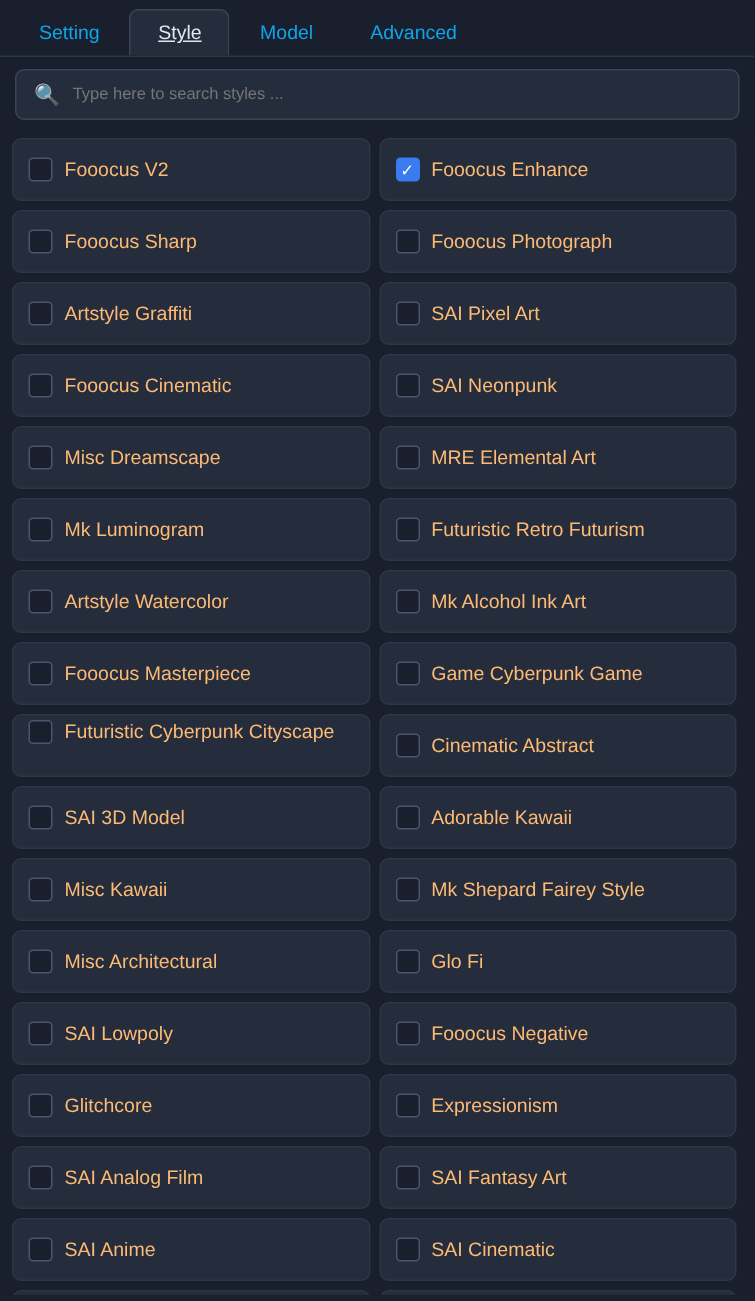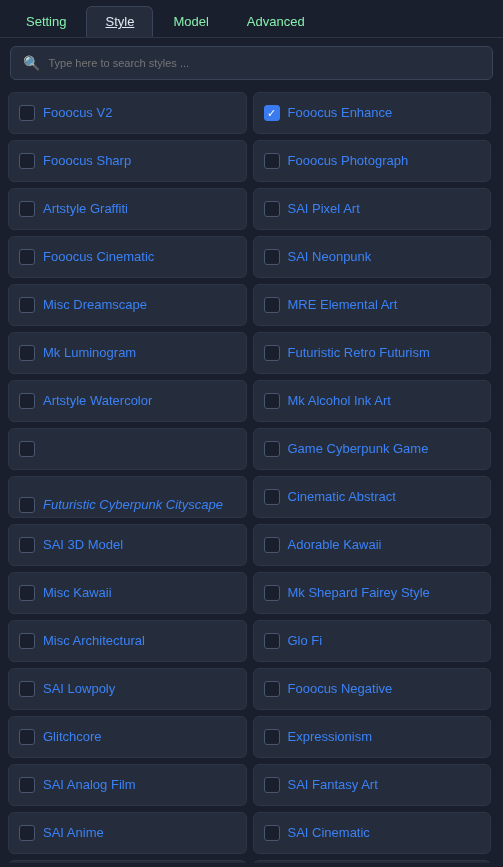--- a/index.html
+++ b/index.html
@@ -34,21 +34,21 @@
       border-bottom: 1px solid #2e3547;
       padding: 6px 8px 0 8px;
       gap: 2px;
     }
 
     .tab {
       padding: 7px 18px;
       border-radius: 6px 6px 0 0;
       cursor: pointer;
       font-size: 13px;
-      color: #86efac;
+      color: #0ea5e9;
       background-color: transparent;
       border: none;
       outline: none;
     }
 
     .tab.active {
       background-color: #252d3d;
       color: #e0e8f0;
       border: 1px solid #3a4459;
       border-bottom: 1px solid #252d3d;
@@ -144,29 +144,28 @@
       border-color: #3a7bef;
     }
 
     .style-checkbox.checked::after {
       content: '✓';
       color: white;
       font-size: 11px;
     }
 
     .style-label {
-      color: #3b82f6;
+      color: #fdba74;
       font-size: 13px;
       line-height: 1.3;
     }
 
     .style-item.tall {
       align-items: flex-start;
-      padding-top: 20px;
-      font-style: italic;
+      padding-top: 3px;
     }
   </style>
 </head>
 <body>
 
 <div class="app-container">
 
   <div class="tab-bar">
     <button class="tab">Setting</button>
     <button class="tab active">Style</button>
@@ -242,20 +241,21 @@
         <div class="style-checkbox"></div>
         <span class="style-label">Artstyle Watercolor</span>
       </div>
       <div class="style-item">
         <div class="style-checkbox"></div>
         <span class="style-label">Mk Alcohol Ink Art</span>
       </div>
 
       <div class="style-item">
         <div class="style-checkbox"></div>
+        <span class="style-label">Fooocus Masterpiece</span>
       </div>
       <div class="style-item">
         <div class="style-checkbox"></div>
         <span class="style-label">Game Cyberpunk Game</span>
       </div>
 
       <div class="style-item tall">
         <div class="style-checkbox"></div>
         <span class="style-label">Futuristic Cyberpunk Cityscape</span>
       </div>

